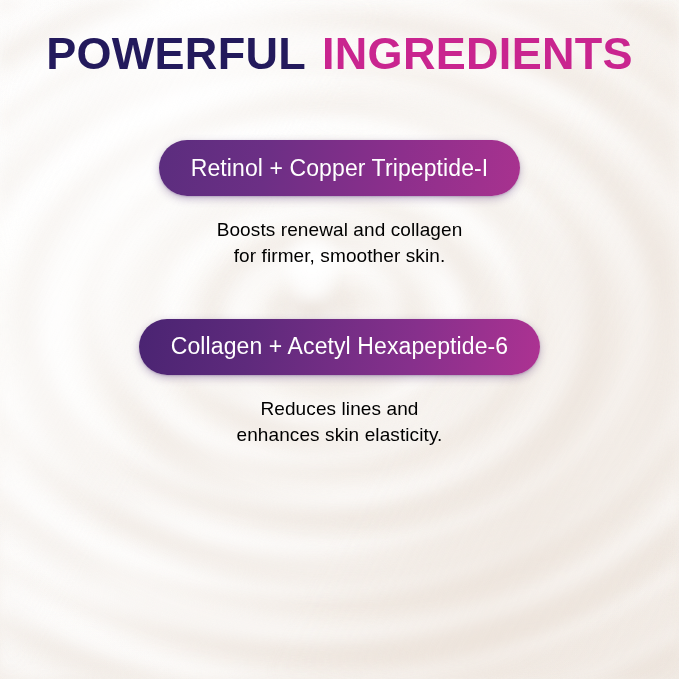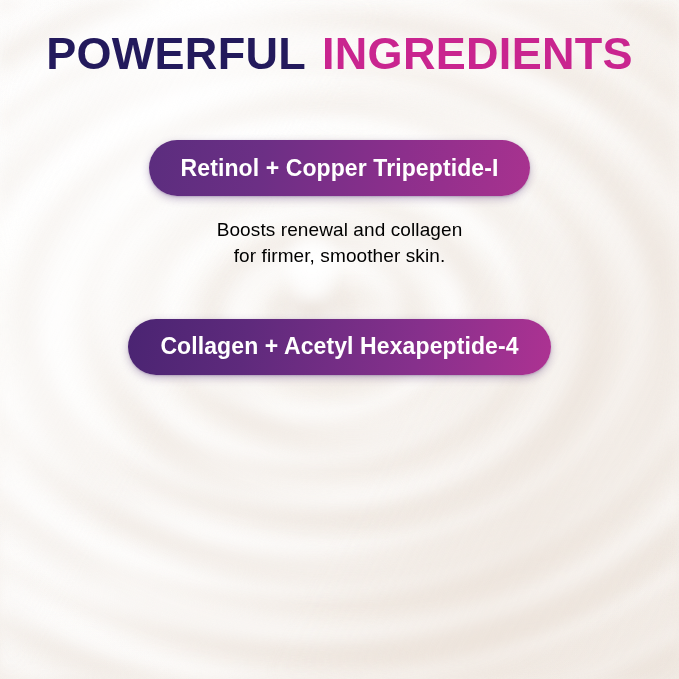--- a/index.html
+++ b/index.html
@@ -141,21 +141,21 @@
 
   .pill {
     display: inline-flex;
     align-items: center;
     justify-content: center;
     height: 56px;
     padding: 0 32px;
     border-radius: 30px;
     color: #ffffff;
     font-size: 23px;
-    font-weight: 700;
+    font-weight: 400;
     letter-spacing: 0.1px;
     white-space: nowrap;
     box-shadow: 0 3px 9px rgba(74,36,110,0.30),
                 0 1px 2px rgba(74,36,110,0.22);
     box-sizing: border-box;
   }
   .pill .pill-text { display: block; }
 
   .pill-1 { background: linear-gradient(100deg, #5b2d7e 0%, #6c2f85 30%, #8c2f8c 66%, #a8328f 100%); }
   .pill-2 { background: linear-gradient(100deg, #4a2472 0%, #5e2a7c 28%, #86308c 68%, #ad3292 100%); }
@@ -196,20 +196,22 @@
       <div class="block">
         <div class="pill pill-1">
           <span class="pill-text">Retinol + Copper Tripeptide-I</span>
         </div>
         <div class="desc">Boosts renewal and collagen
 for firmer, smoother skin.</div>
       </div>
 
       <div class="block">
         <div class="pill pill-2">
-          <span class="pill-text">Collagen + Acetyl Hexapeptide-4</span>
+          <span class="pill-text">Collagen + Acetyl Hexapeptide-6</span>
         </div>
+        <div class="desc">Reduces lines and
+enhances skin elasticity.</div>
       </div>
 
 
     </div>
   </div>
 </div>
 
 </body></html>

